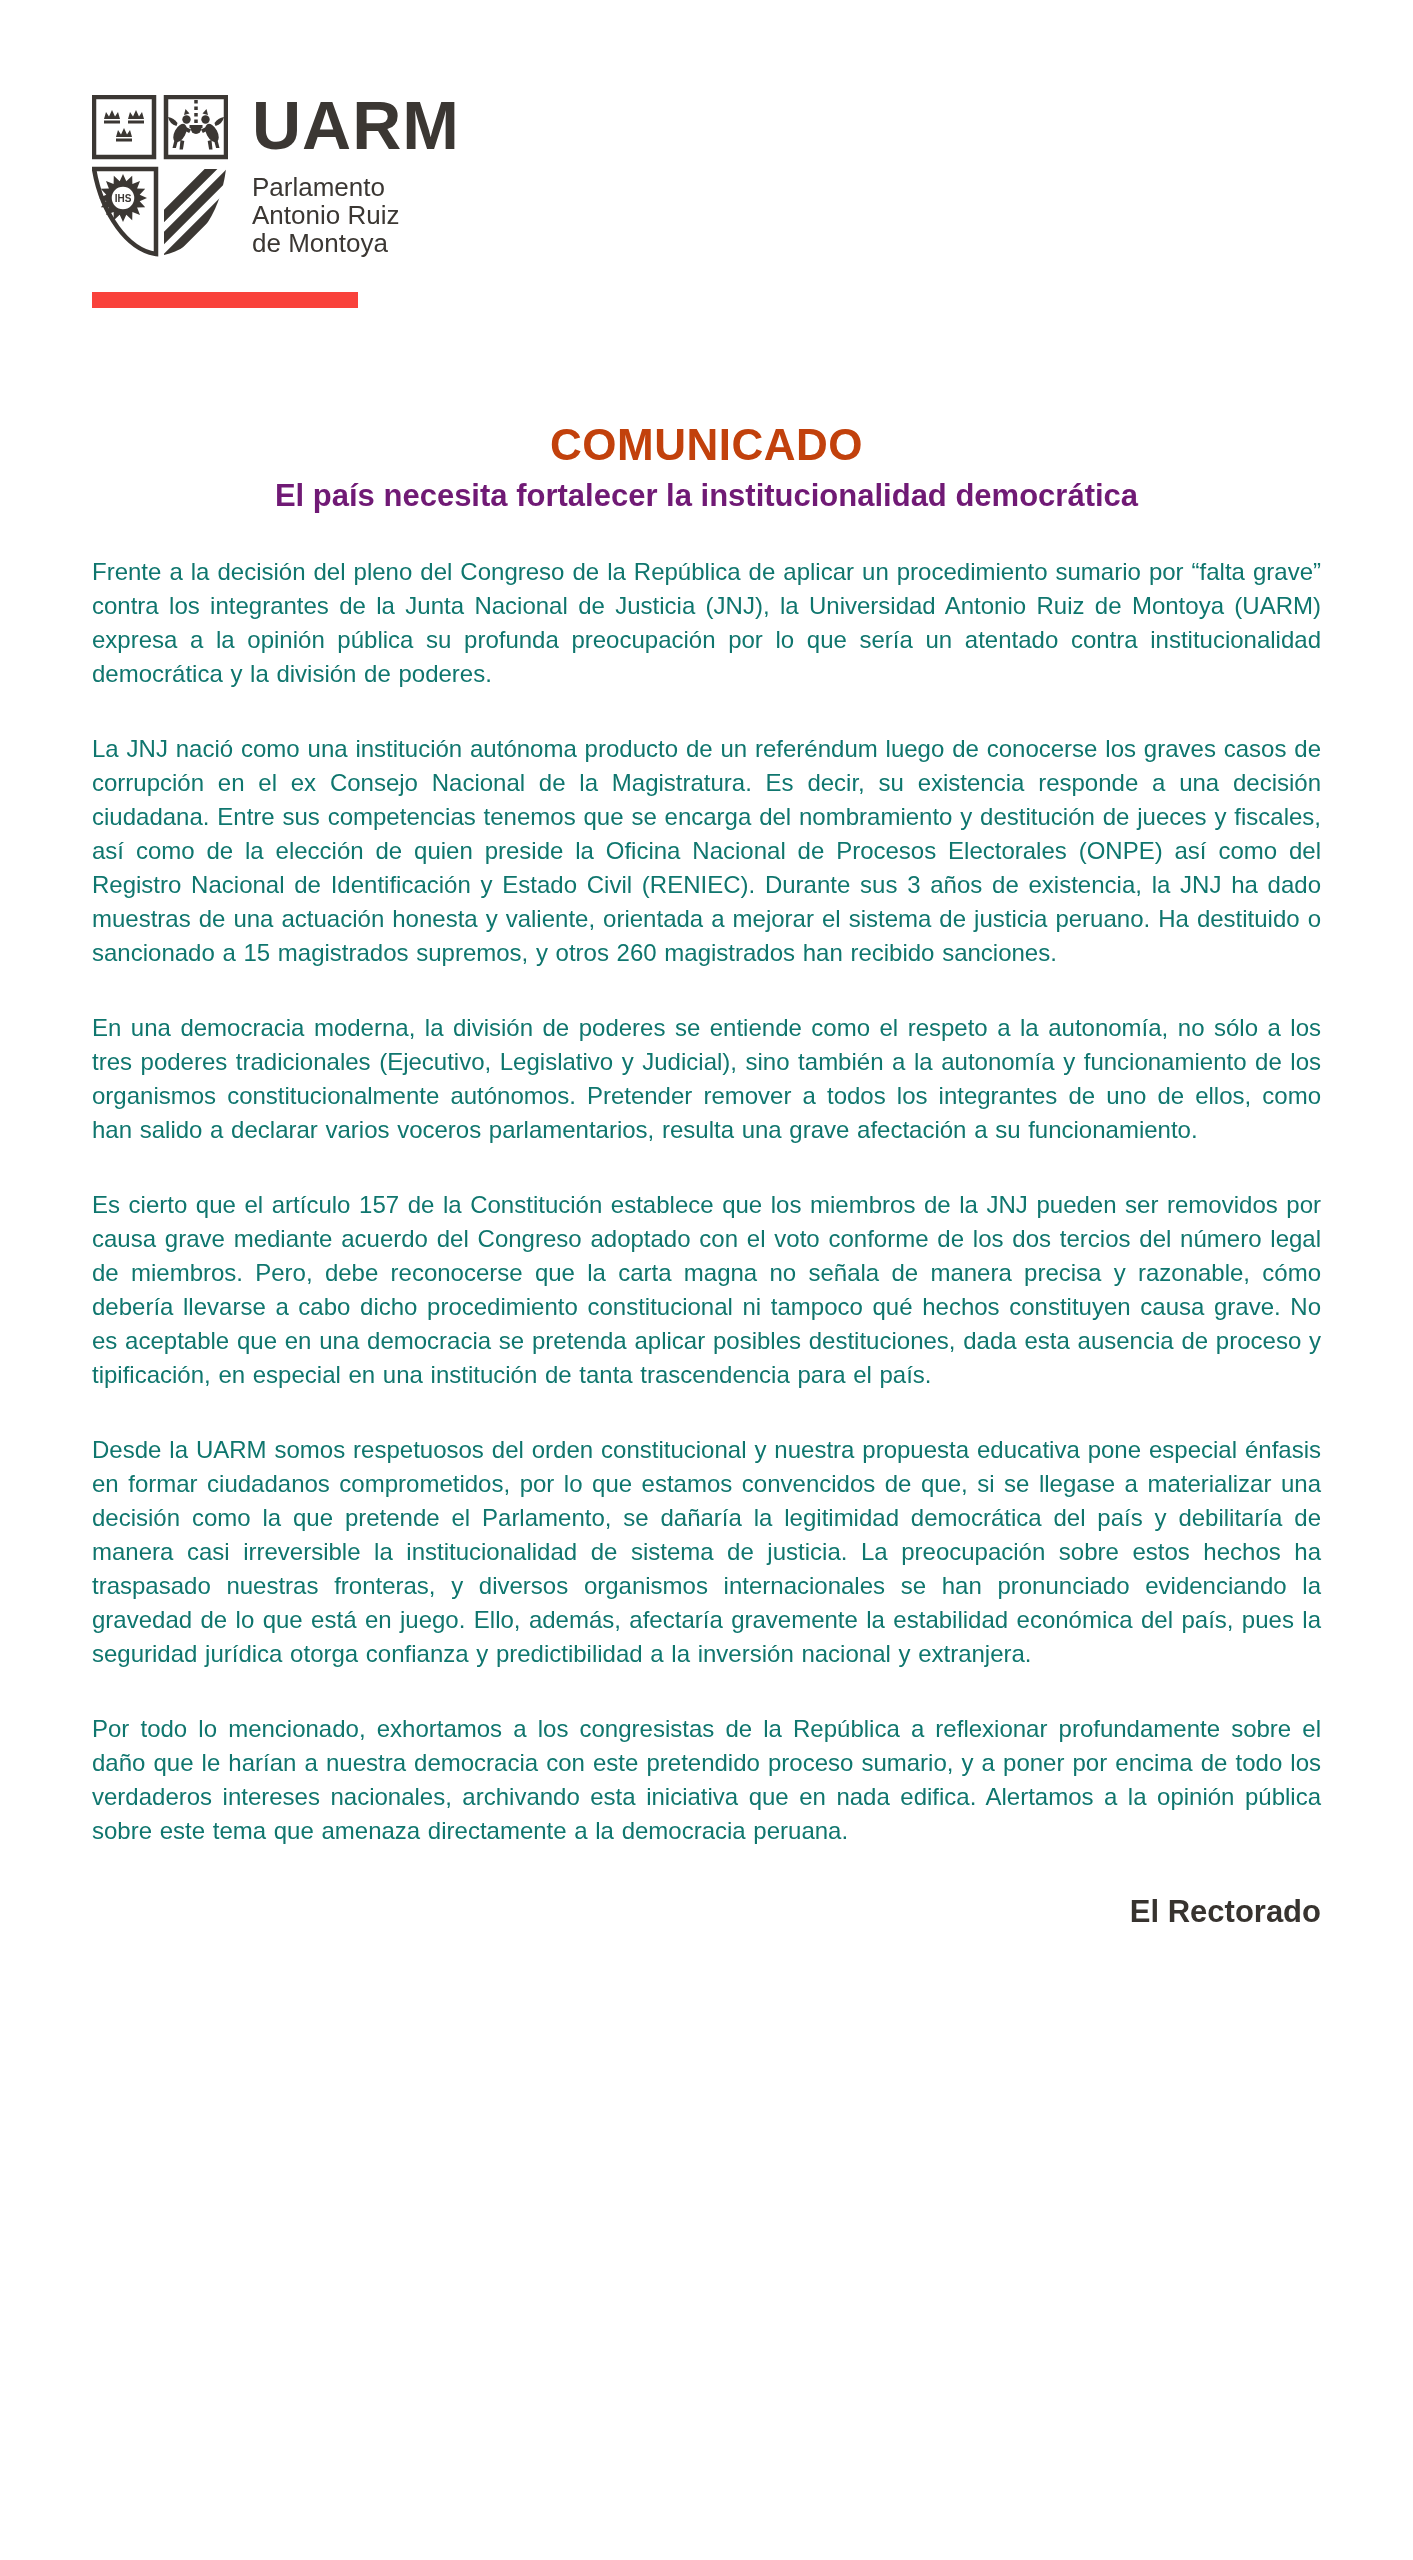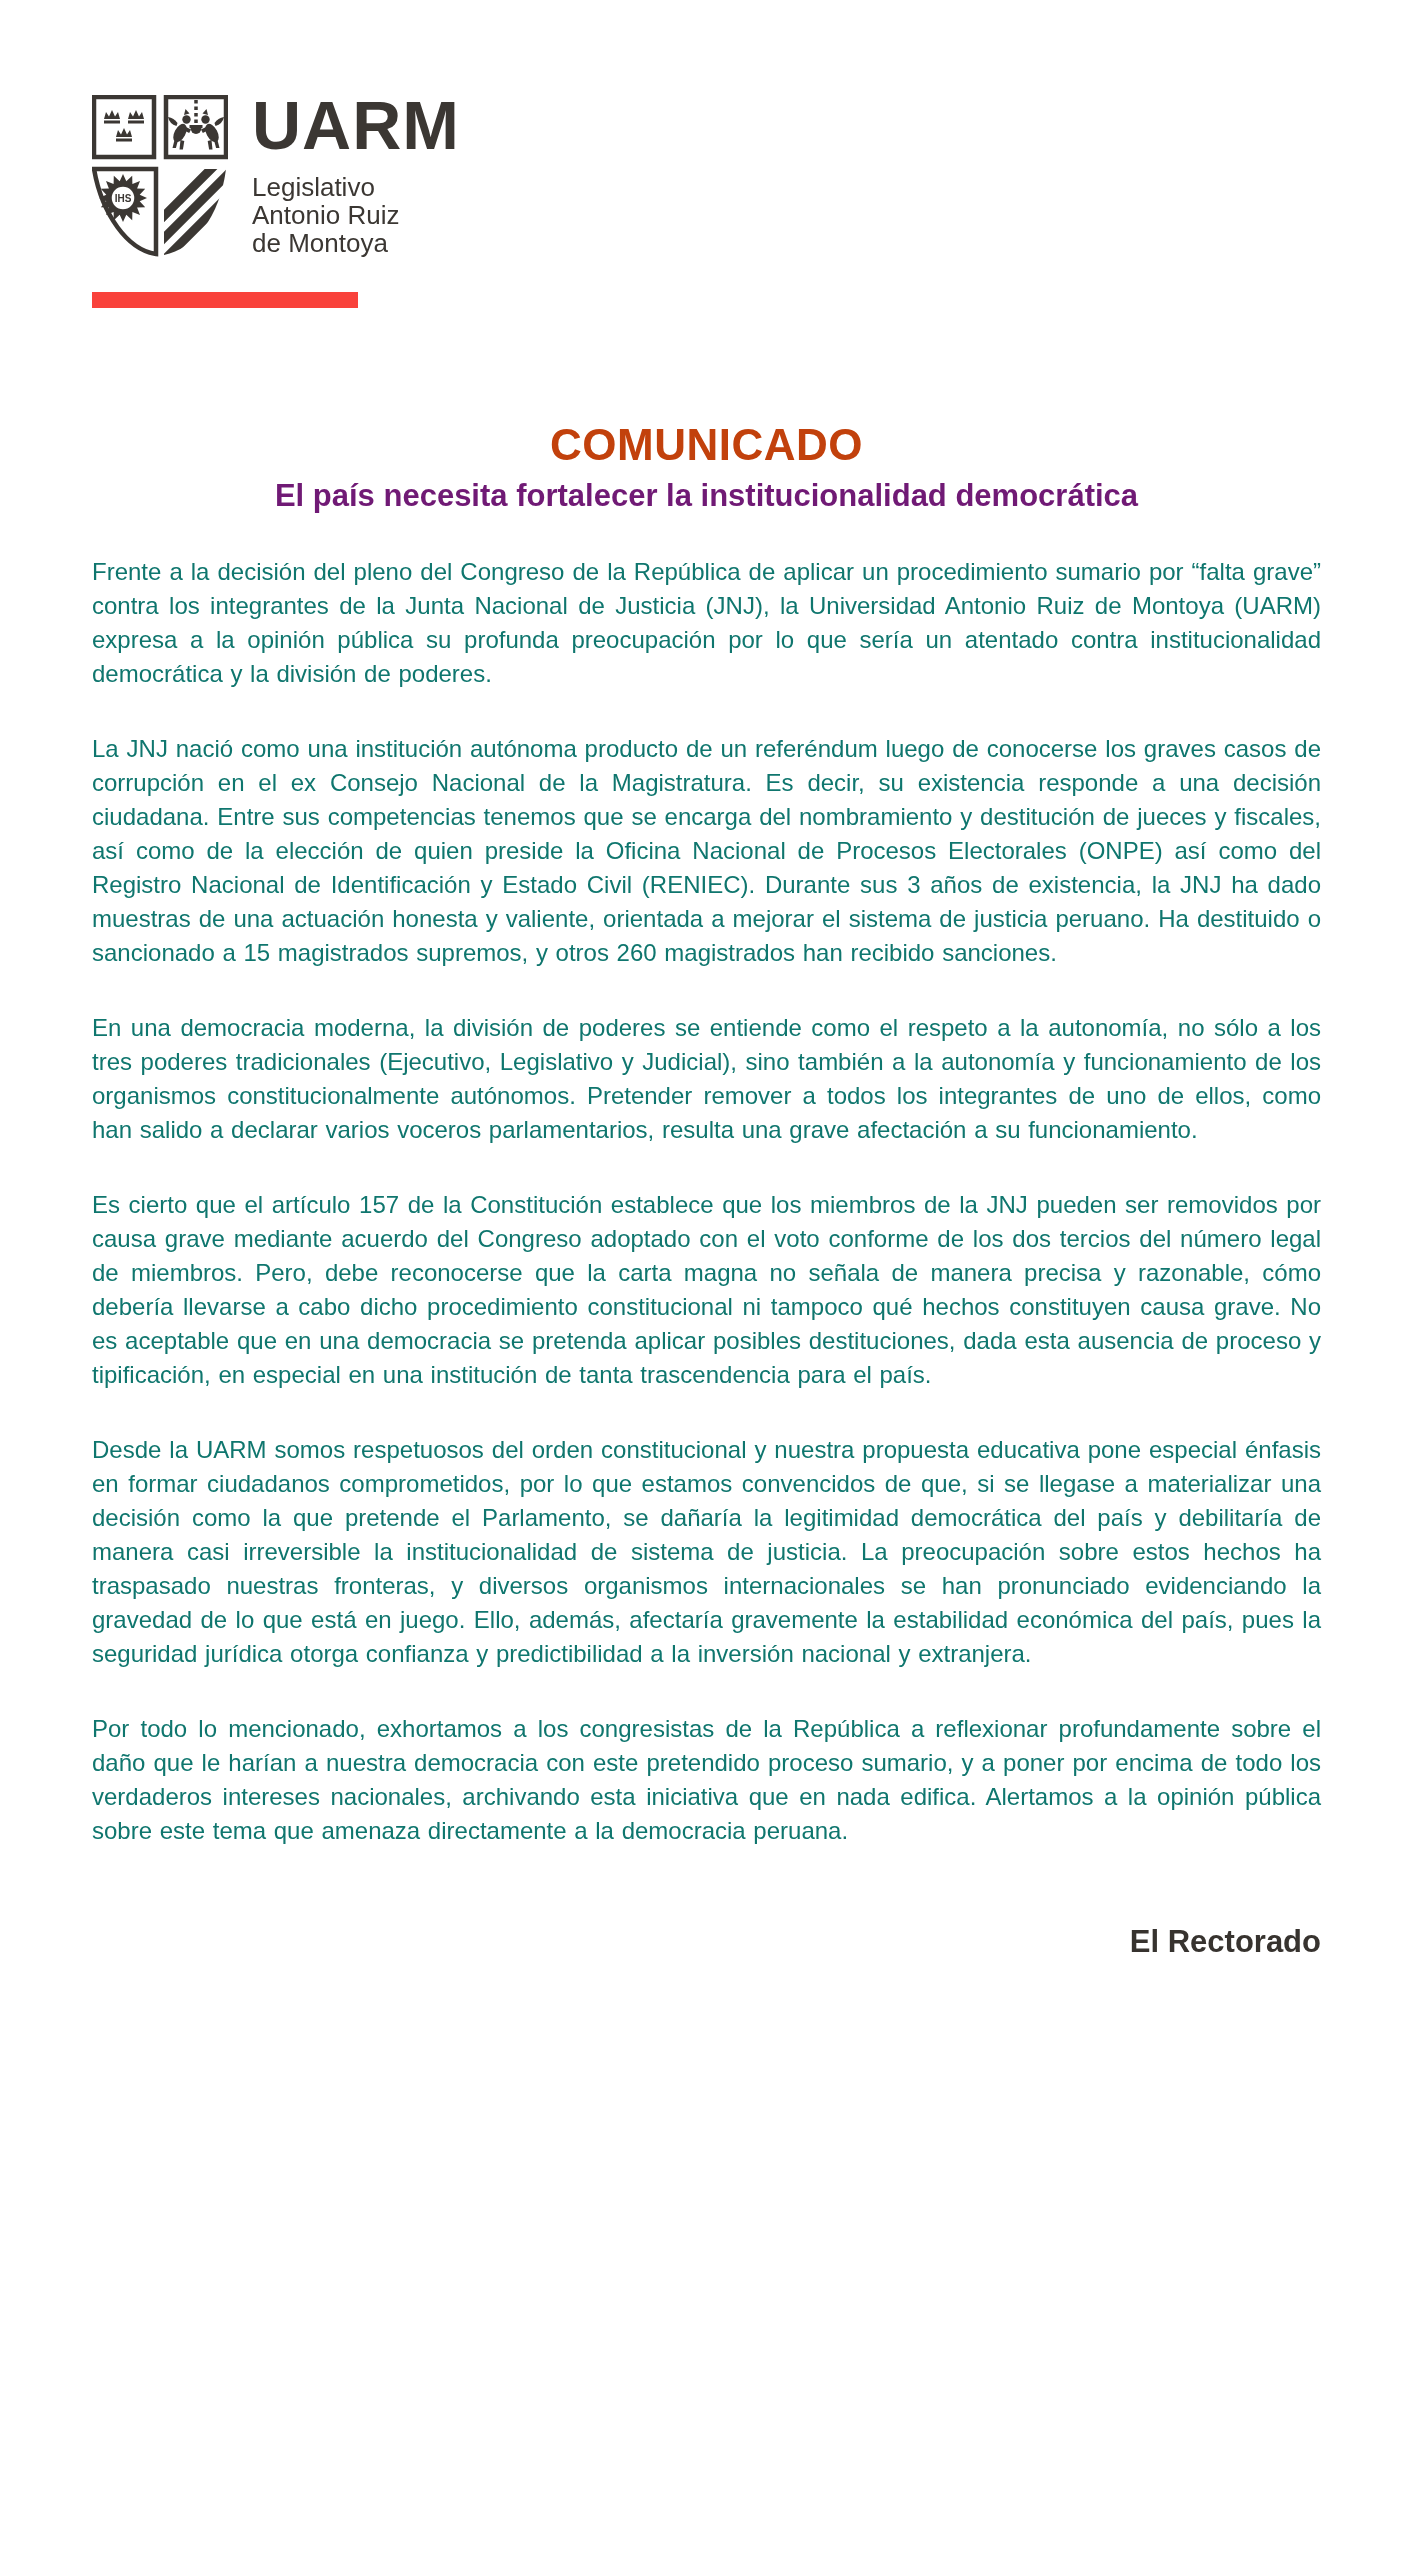--- a/index.html
+++ b/index.html
@@ -40,21 +40,21 @@
     font-size:31px; font-weight:bold; margin-top:8px;
   }
   .body-text p{
     margin-top:41px;
     font-size:24px; line-height:34px;
     text-align:justify;
     color:#0f766e;
     word-spacing:1px;
   }
   .signature{
-    margin-top:76px;
+    margin-top:46px;
     text-align:right;
     font-size:31px; font-weight:bold; color:#37332F;
   }
 </style>
 </head>
 <body>
 
 <div class="page">
 
   <div class="header">
@@ -103,21 +103,21 @@
       </g>
 
       <g clip-path="url(#brclip)">
         <path stroke="#3B3733" stroke-width="9" fill="none" d="M18 175 L133 60 M40 175 L155 60 M62 175 L177 60 M84 175 L199 60 M106 175 L221 60 M128 175 L243 60 M150 175 L265 60"></path>
       </g>
     </svg>
 
     <div class="wordmark">
       <div class="acronym">UARM</div>
       <div class="uni-name">
-        <div>Legislativo</div>
+        <div>Parlamento</div>
         <div>Antonio Ruiz</div>
         <div>de Montoya</div>
       </div>
     </div>
   </div>
 
 
   <div class="accent-bar"></div>
 
   <div class="communique">

